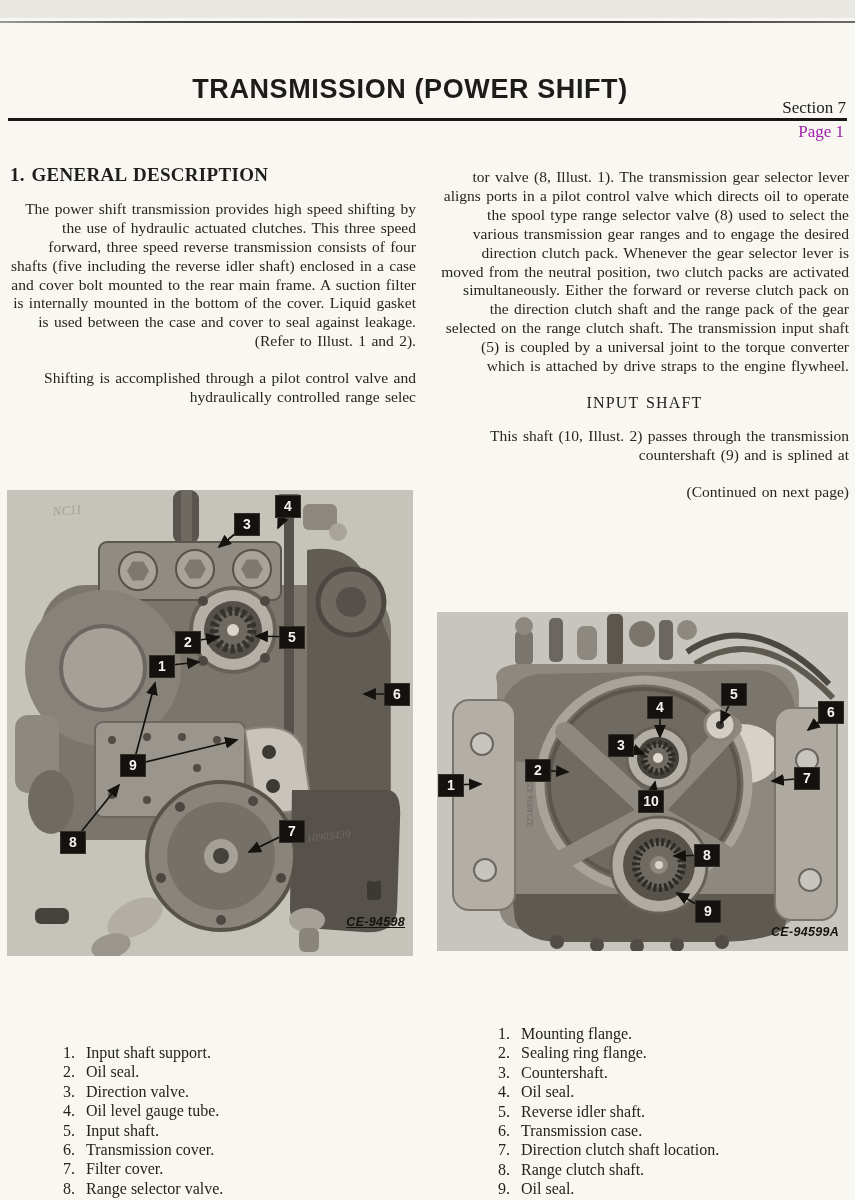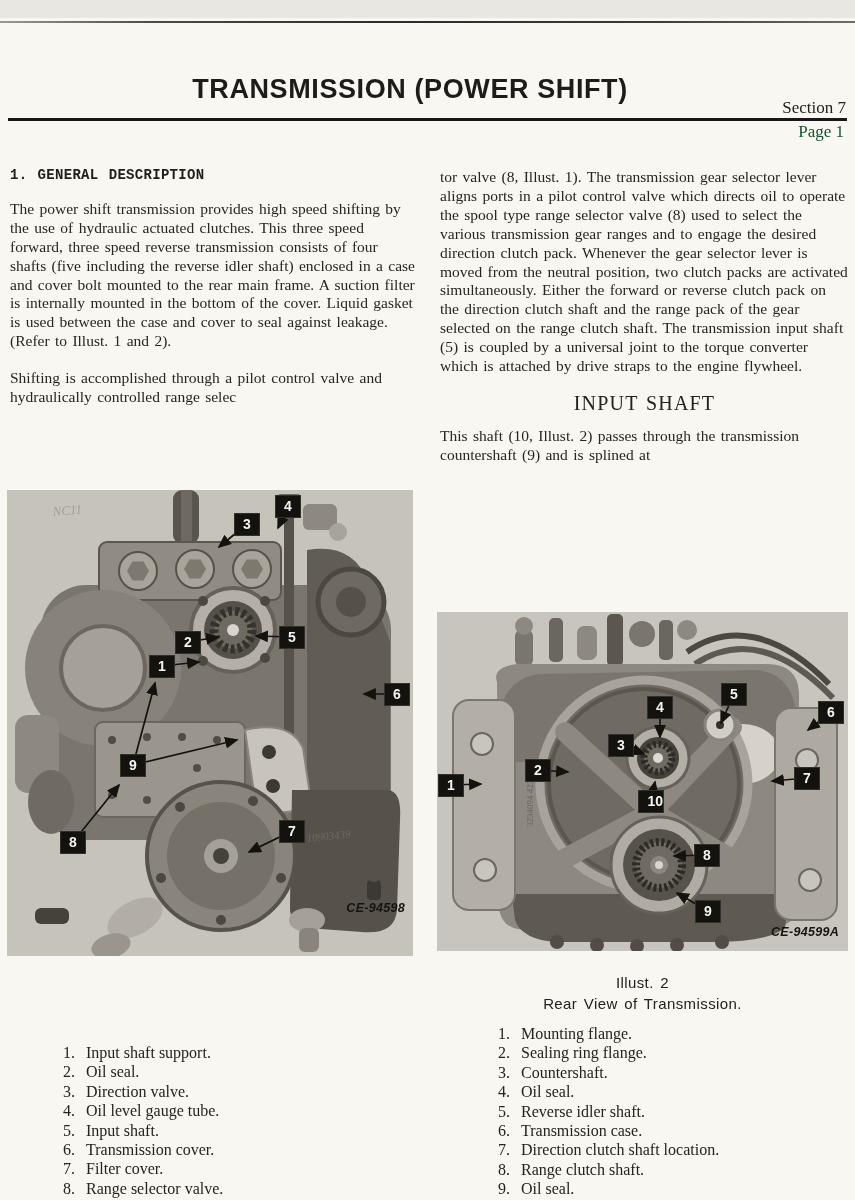--- a/index.html
+++ b/index.html
@@ -18,33 +18,33 @@
     font-family:"Liberation Sans","DejaVu Sans",sans-serif;
     font-weight:700;font-size:27px;letter-spacing:0.6px;color:#1d1c19;
   }
   .section-label{
     position:absolute;top:80px;right:9px;font-size:17px;color:#23221e;
   }
   .title-rule{
     position:absolute;top:100px;left:8px;width:839px;height:3px;background:#191817;
   }
   .page-label{
-    position:absolute;top:104px;right:11px;font-size:17px;color:#14532d;
+    position:absolute;top:104px;right:11px;font-size:17px;color:#a21caf;
   }
   .col{position:absolute;font-size:15.5px;line-height:18.9px;word-spacing:1.5px;}
-  .col p{margin:0 0 18px 0;}
+  .col p{margin:0 0 18px 0;text-align:right;}
   .col-left{left:10px;top:148px;width:406px;}
   .col-right{left:440px;top:150px;width:409px;}
   .col h2{
-    font-family:Liberation Mono, monospace;
-    font-size:14px;font-weight:700;letter-spacing:0.3px;color:#1f1e1b;
+    font-family:Liberation Serif, serif;
+    font-size:19px;font-weight:700;letter-spacing:0.3px;color:#1f1e1b;
     margin:0 0 15px 0;
   }
   .col h3{
-    font-size:20px;font-weight:400;letter-spacing:1.2px;text-align:center;
+    font-size:16px;font-weight:400;letter-spacing:1.2px;text-align:center;
     margin:3px 0 14px 0;color:#23221e;
   }
   .centered{text-align:center;}
   .photo{position:absolute;background:#c6c3bb;box-shadow:0 0 0 1px #b5b2aa inset;}
   .photo1{left:7px;top:472px;width:406px;height:466px;}
   .photo2{left:437px;top:594px;width:411px;height:339px;}
   .photo svg.art{position:absolute;left:0;top:0;}
   .photo svg.arrows{position:absolute;left:0;top:0;z-index:2;}
   .callout{
     position:absolute;z-index:3;width:24px;height:21px;
@@ -52,21 +52,21 @@
     font-family:"Liberation Sans","DejaVu Sans",sans-serif;
     font-weight:700;font-size:14px;line-height:21px;text-align:center;
     box-shadow:0 0 0 1px #33302a;
   }
   .photo-id{
     position:absolute;z-index:3;
     font-family:"Liberation Sans","DejaVu Sans",sans-serif;
     font-weight:700;font-style:italic;font-size:12.5px;color:#15130e;
     letter-spacing:0.3px;
   }
-  .photo1 .photo-id{right:8px;bottom:41px;}
+  .photo1 .photo-id{right:8px;bottom:27px;text-decoration:underline;}
   .photo2 .photo-id{right:9px;bottom:12px;}
   .caption{
     position:absolute;text-align:center;
     font-family:"Liberation Sans","DejaVu Sans",sans-serif;
     font-size:15px;line-height:21px;color:#23221f;
     letter-spacing:0.4px;word-spacing:2px;
   }
   .caption1{left:7px;top:970px;width:406px;}
   .caption2{left:437px;top:954px;width:411px;}
   .legend{position:absolute;font-size:16px;line-height:19.4px;color:#25231e;}
@@ -89,20 +89,21 @@
   <div class="col col-left">
     <h2>1. GENERAL DESCRIPTION</h2>
     <p>The power shift transmission provides high speed shifting by the use of hydraulic actuated clutches. This three speed forward, three speed reverse transmission consists of four shafts (five including the reverse idler shaft) enclosed in a case and cover bolt mounted to the rear main frame. A suction filter is internally mounted in the bottom of the cover. Liquid gasket is used between the case and cover to seal against leakage. (Refer to Illust. 1 and 2).</p>
     <p>Shifting is accomplished through a pilot control valve and hydraulically controlled range selec</p>
   </div>
 
   <div class="col col-right">
     <p>tor valve (8, Illust. 1). The transmission gear selector lever aligns ports in a pilot control valve which directs oil to operate the spool type range selector valve (8) used to select the various transmission gear ranges and to engage the desired direction clutch pack. Whenever the gear selector lever is moved from the neutral position, two clutch packs are activated simultaneously. Either the forward or reverse clutch pack on the direction clutch shaft and the range pack of the gear selected on the range clutch shaft. The transmission input shaft (5) is coupled by a universal joint to the torque converter which is attached by drive straps to the engine flywheel.</p>
     <h3>INPUT SHAFT</h3>
     <p>This shaft (10, Illust. 2) passes through the transmission countershaft (9) and is splined at</p>
+    <p class="centered">(Continued on next page)</p>
   </div>
 
   <div class="photo photo1" id="photo1">
     <svg class="art" width="406" height="466" viewBox="0 0 406 466">
       <rect width="406" height="466" fill="#c6c3bb"></rect>
       <text x="46" y="26" font-size="13" font-style="italic" fill="#a39f96" transform="rotate(-5 46 26)">NC11</text>
 
       <rect x="166" y="0" width="26" height="54" rx="9" fill="#59554e"></rect>
       <rect x="174" y="0" width="11" height="66" fill="#6e6a62"></rect>
 
@@ -285,27 +286,23 @@
       </svg>
       <div class="callout" style="left: 2px; top: 162.5px;">1</div>
       <div class="callout" style="left: 89px; top: 147.5px;">2</div>
       <div class="callout" style="left: 172px; top: 122.5px;">3</div>
       <div class="callout" style="left: 211px; top: 84.5px;">4</div>
       <div class="callout" style="left: 285px; top: 71.5px;">5</div>
       <div class="callout" style="left: 382px; top: 89.5px;">6</div>
       <div class="callout" style="left: 358px; top: 155.5px;">7</div>
       <div class="callout" style="left: 258px; top: 232.5px;">8</div>
       <div class="callout" style="left: 259px; top: 288.5px;">9</div>
-      <div class="callout" style="left: 202px; top: 178.5px; text-align: right;">10</div>
+      <div class="callout" style="left: 202px; top: 178.5px;">10</div>
     </div>
 
-  <div class="caption caption2">
-    <div>Illust. 2</div>
-    <div>Rear View of Transmission.</div>
-  </div>
 
   <div class="legend legend1" id="legend1">
       <div class="legend-row">
         <span class="legend-num">1.</span>
         <span class="legend-label">Input shaft support.</span>
       </div>
       <div class="legend-row">
         <span class="legend-num">2.</span>
         <span class="legend-label">Oil seal.</span>
       </div>

